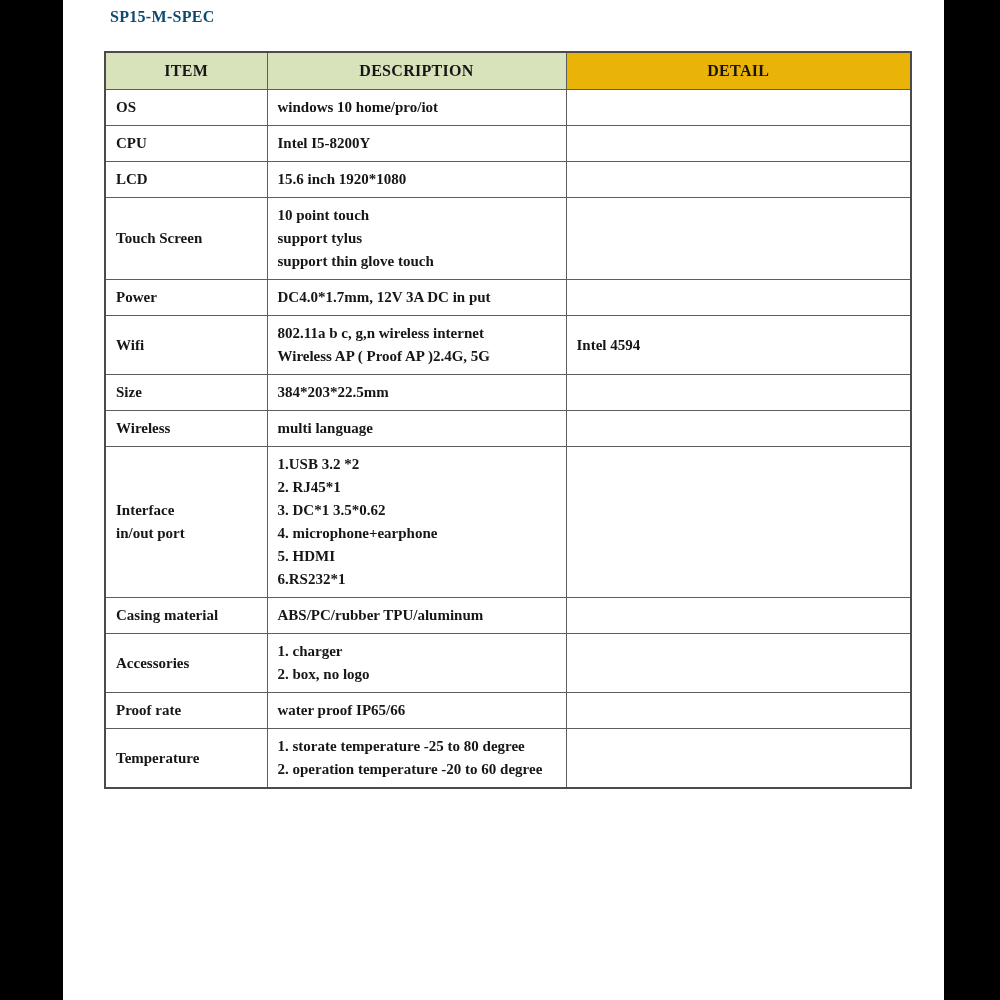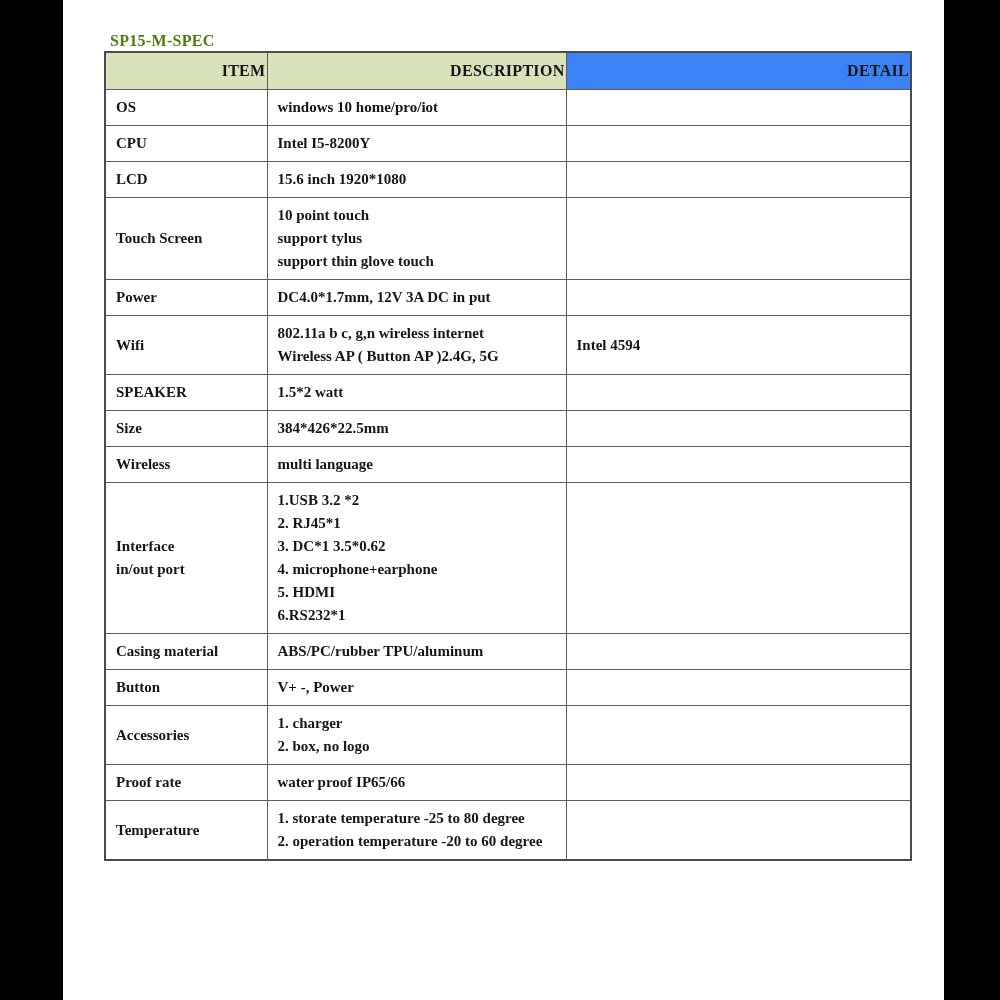--- a/index.html
+++ b/index.html
@@ -18,24 +18,24 @@
     position: absolute;
     left: 63px;
     top: 0;
     width: 881px;
     height: 1000px;
     background: #ffffff;
   }
   .doc-title {
     position: absolute;
     left: 47px;
-    top: 32px;
+    top: 8px;
     font-size: 16px;
     font-weight: bold;
-    color: #4d7c0f;
+    color: #0c4a6e;
     letter-spacing: 0.3px;
   }
   table.spec {
     position: absolute;
     left: 41px;
     top: 51px;
     width: 806px;
     border-collapse: collapse;
     table-layout: fixed;
     border: 2px solid #4b4b4b;
@@ -44,21 +44,21 @@
   table.spec td {
     border: 1px solid #5d5d5d;
     font-weight: bold;
     color: #161616;
     overflow: hidden;
   }
   table.spec th {
     height: 34px;
     background: #d8e2bb;
     font-size: 16px;
-    text-align: right;
+    text-align: center;
     vertical-align: middle;
     letter-spacing: 0.3px;
   }
   table.spec td {
     padding: 6px 10px;
     font-size: 15px;
     line-height: 23px;
     vertical-align: middle;
     text-align: left;
     background: #ffffff;
@@ -81,21 +81,21 @@
   <table class="spec">
     <colgroup>
       <col style="width:162px">
       <col style="width:299px">
       <col style="width:345px">
     </colgroup>
     <thead>
       <tr>
         <th style="background: rgb(216, 226, 187);">ITEM</th>
         <th style="background: rgb(216, 226, 187); margin-top: 11px;">DESCRIPTION</th>
-        <th style="background: #3b82f6; margin-top: 45px;">DETAIL</th>
+        <th style="background: #eab308; margin-top: 45px;">DETAIL</th>
       </tr>
     </thead>
     <tbody>
         <tr>
           <td>
             <div class="line">OS</div>
           </td>
           <td>
             <div class="line">windows 10 home/pro/iot</div>
           </td>
@@ -138,41 +138,32 @@
             <div class="line">DC4.0*1.7mm, 12V 3A DC in put</div>
           </td>
           <td></td>
         </tr>
         <tr>
           <td>
             <div class="line">Wifi</div>
           </td>
           <td>
             <div class="line">802.11a b c, g,n wireless internet</div>
-            <div class="line">Wireless AP ( Button AP )2.4G, 5G</div>
+            <div class="line">Wireless AP ( Proof AP )2.4G, 5G</div>
           </td>
           <td>
             <div class="line">Intel 4594</div>
           </td>
         </tr>
         <tr>
           <td>
-            <div class="line">SPEAKER</div>
-          </td>
-          <td>
-            <div class="line">1.5*2 watt</div>
-          </td>
-          <td></td>
-        </tr>
-        <tr>
-          <td>
             <div class="line">Size</div>
           </td>
           <td>
-            <div class="line">384*426*22.5mm</div>
+            <div class="line">384*203*22.5mm</div>
           </td>
           <td></td>
         </tr>
         <tr>
           <td>
             <div class="line">Wireless</div>
           </td>
           <td>
             <div class="line">multi language</div>
           </td>
@@ -197,29 +188,20 @@
           <td>
             <div class="line">Casing material</div>
           </td>
           <td>
             <div class="line">ABS/PC/rubber TPU/aluminum</div>
           </td>
           <td></td>
         </tr>
         <tr>
           <td>
-            <div class="line">Button</div>
-          </td>
-          <td>
-            <div class="line">V+ -, Power</div>
-          </td>
-          <td></td>
-        </tr>
-        <tr>
-          <td>
             <div class="line">Accessories</div>
           </td>
           <td>
             <div class="line">1. charger</div>
             <div class="line">2. box, no logo</div>
           </td>
           <td></td>
         </tr>
         <tr>
           <td>

